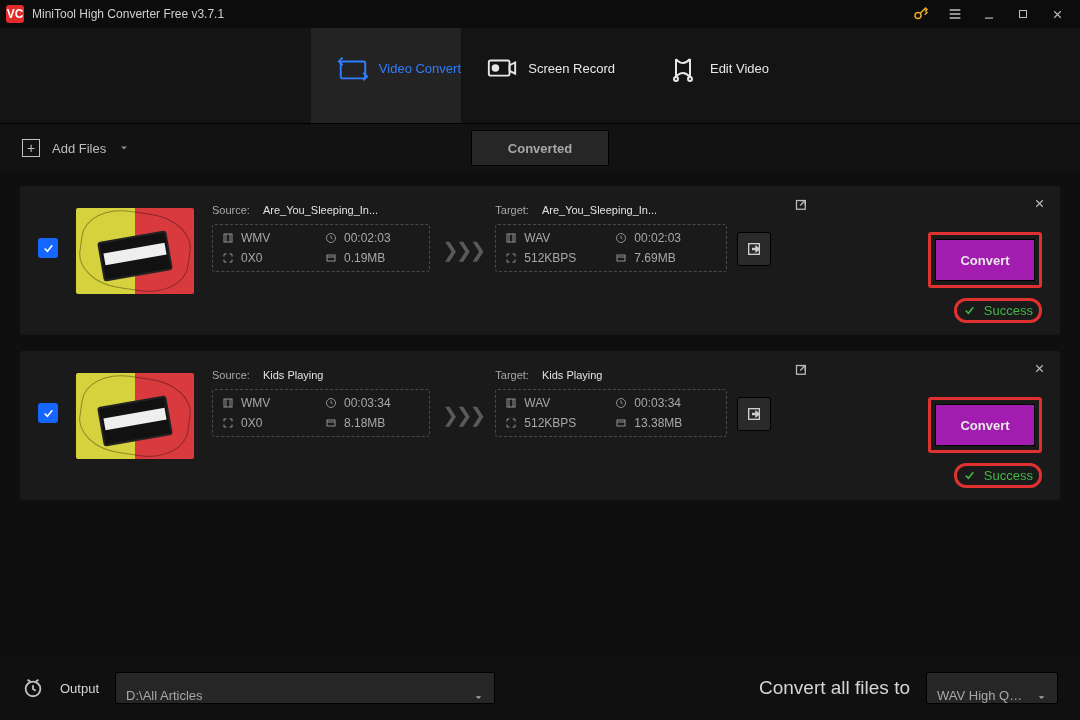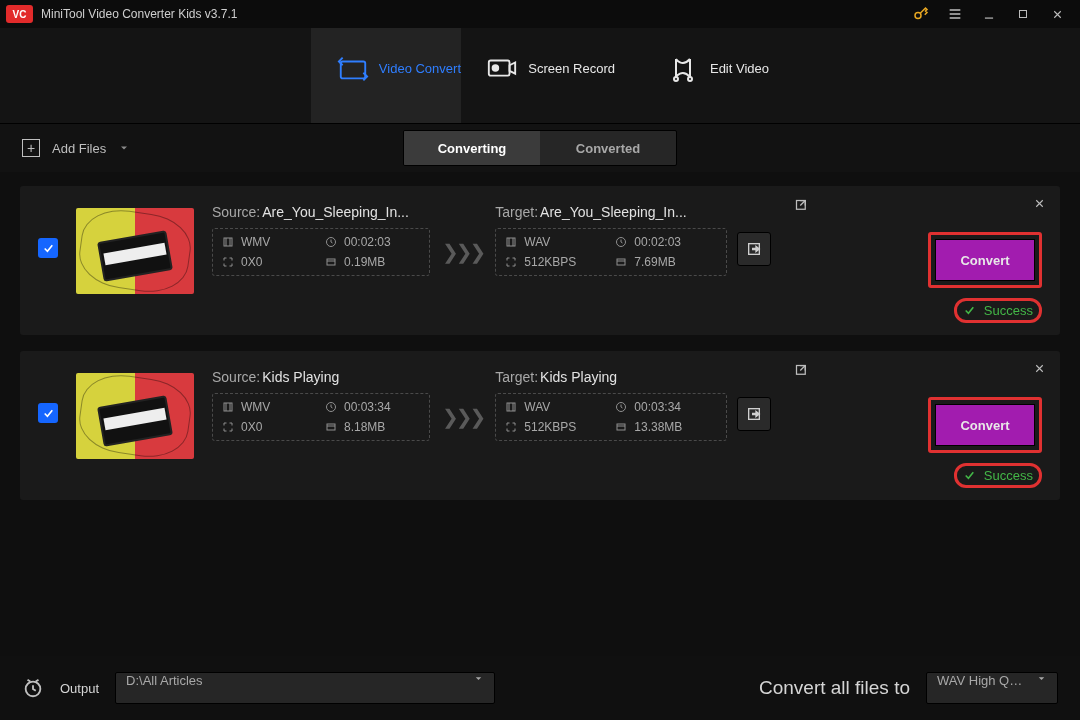--- a/index.html
+++ b/index.html
@@ -19,21 +19,21 @@
     --green:#43b647;
     --gold:#e8a722;
     --red-hl:#e03131;
   }
   *{box-sizing:border-box;font-family:"Segoe UI",Arial,sans-serif}
   html,body{margin:0;height:100%}
   body{width:1080px;height:720px;background:var(--bg);color:var(--txt);overflow:hidden;font-size:13px}
 
   
   .titlebar{height:28px;background:#0c0c0c;display:flex;align-items:center;padding:0 6px;color:#cfcfcf;font-size:12px}
-  .titlebar .logo{width:27px;height:18px;border-radius:3px;background:#e22b2b;margin-right:8px;display:flex;align-items:center;justify-content:center;color:#fff;font-weight:700;font-size:10px}
+  .titlebar .logo{width:18px;height:18px;border-radius:3px;background:#e22b2b;margin-right:8px;display:flex;align-items:center;justify-content:center;color:#fff;font-weight:700;font-size:12px}
   .titlebar .spacer{flex:1}
   .titlebar .tbtn{width:34px;height:28px;display:flex;align-items:center;justify-content:center;color:#bdbdbd}
   .titlebar .key{color:var(--gold)}
 
   
   .mainnav{height:96px;background:var(--hdr);display:flex;align-items:stretch;justify-content:center;gap:4px;border-bottom:1px solid #000}
   .mainnav .navitem{width:150px;display:flex;flex-direction:row;align-items:center;justify-content:flex-end;padding-bottom:14px;gap:10px;color:var(--txt);cursor:pointer}
   .mainnav .navitem.active{background:var(--bg3);color:var(--blue)}
   .mainnav .navitem .ico{width:32px;height:28px;display:flex;align-items:center;justify-content:center}
   .mainnav .navitem .lbl{font-size:13px}
@@ -58,21 +58,21 @@
   .thumb .half.l{left:0;background:#d6d23d}
   .thumb .half.r{right:0;background:#d83a3e}
   .thumb .tape{position:absolute;left:24px;top:28px;width:70px;height:40px;background:#111;border-radius:3px;transform:rotate(-10deg);border:2px solid #222}
   .thumb .label{position:absolute;left:28px;top:40px;width:62px;height:12px;background:#eee;transform:rotate(-10deg)}
   .thumb .wire{position:absolute;left:4px;top:4px;right:4px;bottom:4px;border:1px solid rgba(0,0,0,.35);border-radius:40%;transform:rotate(8deg)}
 
   .mid{flex:1;display:flex;align-items:flex-start;gap:8px}
   .col{flex:0 0 auto}
   .col.src{width:218px}
   .col.tgt{width:232px}
-  .col .hdr{display:flex;gap:2px;align-items:center;color:var(--txt-dim);margin-bottom:8px;font-size:14px}
+  .col .hdr{display:flex;gap:13px;align-items:center;color:var(--txt-dim);margin-bottom:8px;font-size:11px}
   .col .hdr .val{color:#e2e2e2;white-space:nowrap;overflow:hidden;text-overflow:ellipsis;max-width:150px}
   .metabox{border:1px dashed var(--dash);border-radius:3px;padding:6px 8px;display:grid;grid-template-columns:1fr 1fr;row-gap:6px;column-gap:6px;font-size:12px;color:var(--txt-dim)}
   .meta{display:flex;align-items:flex-start;gap:7px;white-space:nowrap}
   .meta .mi{width:13px;height:13px;display:flex;align-items:center;justify-content:center;color:#8f8f8f}
   .arrows{align-self:center;color:#5a5a5a;font-size:20px;letter-spacing:-3px;padding:24px 4px 0 4px}
   .tgt-extra{display:flex;gap:10px;align-items:flex-start}
   .sqbtn{width:34px;height:34px;margin-top:28px;background:#2a2a2a;border:1px solid #000;border-radius:3px;display:flex;align-items:center;justify-content:center;color:#cfcfcf;cursor:pointer}
 
   .rightside{margin-left:auto;display:flex;flex-direction:column;align-items:flex-end;gap:10px;min-width:148px;padding-top:0}
   .rowtop{position:absolute;right:10px;top:6px;display:flex;gap:8px;align-items:center;color:#bdbdbd}
@@ -82,36 +82,36 @@
   .convertwrap{border:3px solid var(--red-hl);padding:4px;border-radius:3px;margin-top:28px}
   .convertbtn{width:100px;height:42px;background:#a21caf;border:1px solid #000;border-radius:0;display:flex;align-items:center;justify-content:center;font-weight:700;color:#e8e8e8;cursor:pointer}
   .successwrap{border:3px solid var(--red-hl);padding:2px 6px;border-radius:12px}
   .success{display:flex;align-items:center;gap:8px;color:var(--green);font-size:13px}
   .success .chkm{font-size:13px}
 
   
   .footer{position:absolute;left:0;right:0;bottom:0;height:64px;background:#101010;display:flex;align-items:center;padding:0 22px;gap:16px}
   .footer .clock{color:#bfbfbf}
   .footer .outlbl{color:#d5d5d5;font-size:13px}
-  .select{height:32px;background:var(--panel);border:1px solid #000;border-radius:2px;display:flex;align-items:flex-start;padding:0 10px;color:var(--txt-dim);gap:8px;cursor:pointer}
+  .select{height:32px;background:var(--panel);border:1px solid #000;border-radius:2px;display:flex;align-items:flex-end;padding:0 10px;color:var(--txt-dim);gap:8px;cursor:pointer}
   .select.big{width:380px;justify-content:space-between}
   .select.sm{width:132px;justify-content:space-between}
   .footer .spacer{flex:1}
   .convlbl{color:#d5d5d5;font-size:19px}
   .convertall{width:106px;height:34px;background:var(--blue-bg);border-radius:3px;display:flex;align-items:center;justify-content:center;color:#fff;font-weight:700;cursor:pointer;font-size:13px}
 
   
   svg{display:block}
 </style>
 </head>
 <body>
 
 <div class="titlebar">
   <div class="logo">VC</div>
-  <div>MiniTool Video Converter Kids v3.7.1</div>
+  <div>MiniTool High Converter Free v3.7.1</div>
   <div class="spacer"></div>
   <div class="tbtn key">
     <svg width="18" height="18" viewBox="0 0 24 24" fill="none" stroke="currentColor" stroke-width="2">
         <circle cx="8" cy="14" r="4"></circle>
         <path d="M11 11l7-7 2 2-2 2 2 2-3 3"></path>
       </svg>
   </div>
   <div class="tbtn">
     <svg width="16" height="16" viewBox="0 0 24 24" stroke="currentColor" stroke-width="2">
         <path d="M4 6h16M4 12h16M4 18h16"></path>
@@ -173,23 +173,20 @@
     <span class="plus">+</span>
     <span>Add Files</span>
     <span class="caret">
       <svg width="12" height="12" viewBox="0 0 24 24" fill="currentColor">
           <path d="M6 9l6 6 6-6z"></path>
         </svg>
     </span>
   </div>
   <div class="center">
     <div class="segbox">
-      <div class="seg active">
-          <span>Converting</span>
-        </div>
       <div class="seg">
           <span>Converted</span>
         </div>
     </div>
   </div>
 </div>
 
 <div class="list">
 
   <div class="card">

